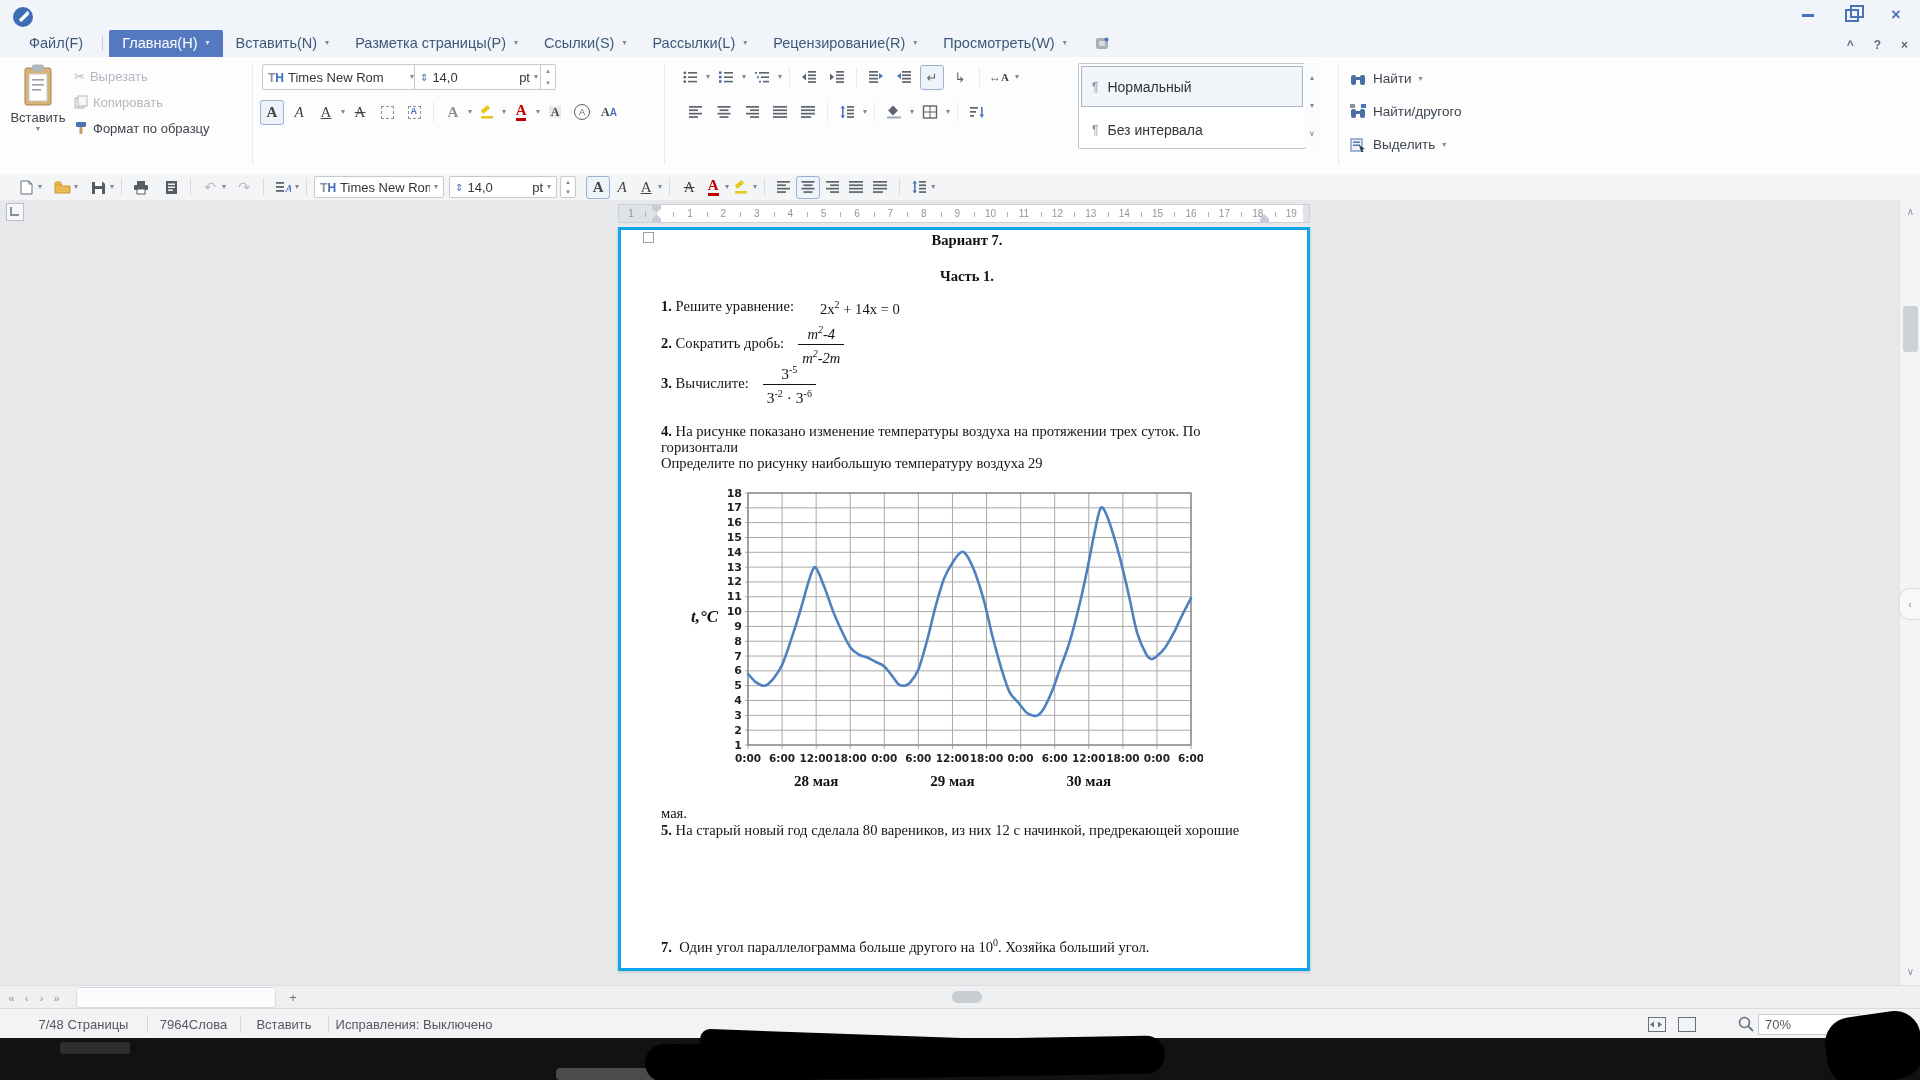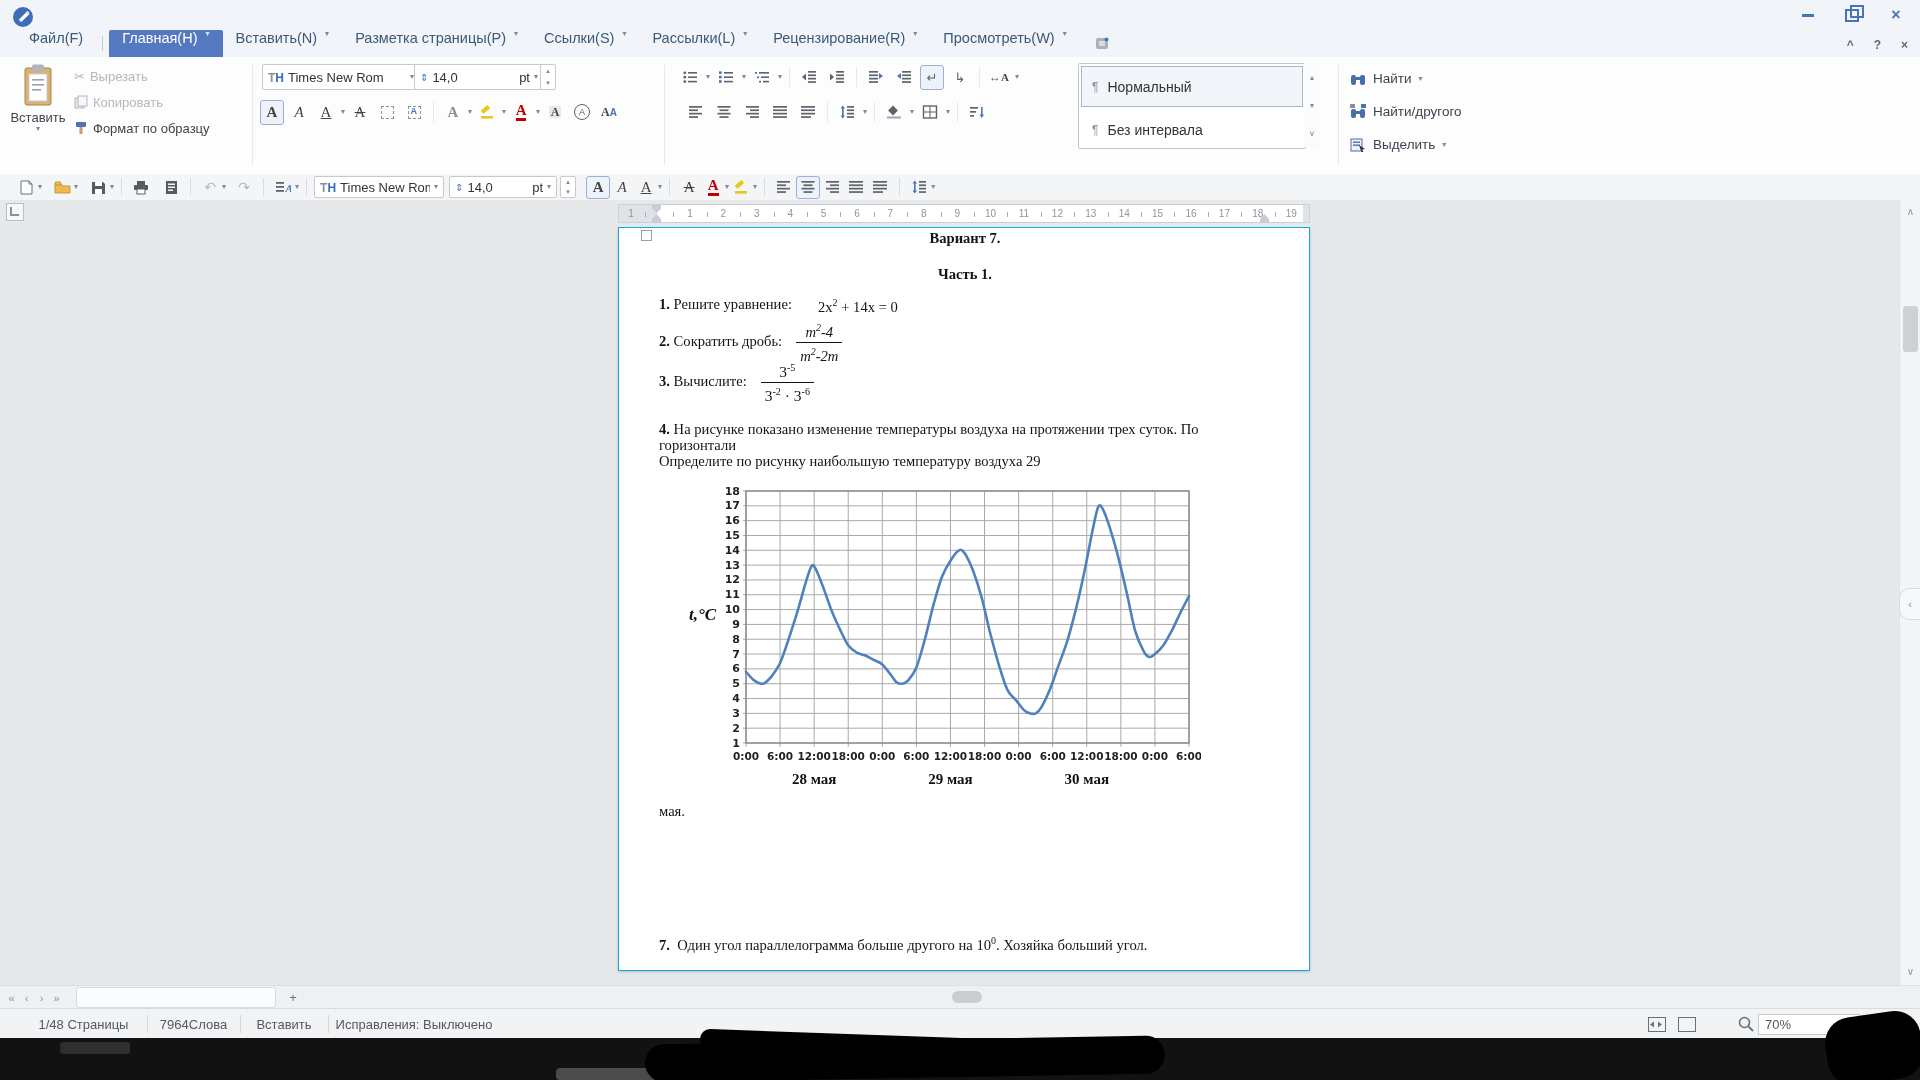--- a/index.html
+++ b/index.html
@@ -7,21 +7,21 @@
   .abs{position:absolute;}
   
   .titlebar{position:absolute;left:0;top:0;width:1920px;height:57px;background:#f1f5fa;}
   .winctl{position:absolute;right:14px;top:7px;display:flex;gap:24px;align-items:center;}
   .winctl .wbtn{width:20px;height:16px;display:flex;align-items:center;justify-content:center;color:#4a72b8;}
   .ic-min{width:12px;height:3px;background:#4a72b8;display:inline-block;}
   .ic-restore{width:10px;height:9px;border:2px solid #4a72b8;display:inline-block;position:relative;background:#f1f5fa;}
   .ic-restore::before{content:"";position:absolute;left:3px;top:-6px;width:10px;height:9px;border:2px solid #4a72b8;}
   .ic-x{font-size:16px;font-weight:bold;color:#4a72b8;line-height:1;}
   .menurow{position:absolute;left:0;bottom:0;height:28px;width:1920px;display:flex;align-items:center;padding-left:16px;}
-  .mitem{display:flex;align-items:flex-start;gap:8px;padding:0 13px;height:27px;font-size:14.5px;color:#3d5878;}
+  .mitem{display:flex;align-items:center;gap:8px;padding:0 13px;height:27px;font-size:14.5px;color:#3d5878;}
   .mitem.active{background:#5579c1;color:#fff;border-radius:2px 2px 0 0;}
   .mitem.active .car{color:#dbe5f6;}
   .msep{width:1px;height:15px;background:#c2cbd8;margin:0 6px;}
   .car{font-size:8px;color:#7f8896;line-height:1;}
   .rbctl{position:absolute;right:12px;bottom:5px;display:flex;gap:20px;align-items:center;color:#5c6b7e;font-size:12px;font-weight:bold;}
   
   .ribbon{position:absolute;left:0;top:57px;width:1920px;height:117px;background:#fdfdfe;border-bottom:1px solid #e0e3e7;}
   .vline{width:1px;background:#e6e9ed;}
   .tbrow{display:flex;align-items:center;gap:5px;height:26px;font-size:13px;color:#3f454d;white-space:nowrap;}
   .dis{color:#b3b8bf !important;}
@@ -59,21 +59,21 @@
   .lbox::after{content:"";position:absolute;left:3px;top:3px;width:7px;height:7px;border-left:2px solid #8a9099;border-bottom:2px solid #8a9099;}
   .ruler{position:absolute;left:618px;top:4px;width:692px;height:19px;background:#fff;border:1px solid #cdd0d4;box-sizing:border-box;}
   .rmarg{position:absolute;top:0;height:100%;background:#dfe2e6;}
   .rnum{position:absolute;top:3px;font-size:10px;color:#8f959c;transform:translateX(-50%);}
   .rtick{position:absolute;top:7px;width:1px;height:5px;background:#aab0b7;}
   .im-top{position:absolute;width:9px;height:8px;background:#c7cdd6;clip-path:polygon(0 0,100% 0,100% 45%,50% 100%,0 45%);}
   .im-tri{position:absolute;width:9px;height:5px;background:#c7cdd6;clip-path:polygon(50% 0,100% 100%,0 100%);}
   .im-box{position:absolute;width:9px;height:4px;background:#c7cdd6;}
   
   .docarea{position:absolute;left:0;top:227px;width:1920px;height:758px;background:#e7e8ea;overflow:hidden;}
-  .page{position:absolute;left:618px;top:0;width:692px;height:744px;background:#fff;border:1px solid #0ea5e9;box-sizing:border-box;box-shadow:0 1px 3px rgba(0,0,0,.18);
+  .page{position:absolute;left:618px;top:0;width:692px;height:744px;background:#fff;border:3px solid #0ea5e9;box-sizing:border-box;box-shadow:0 1px 3px rgba(0,0,0,.18);
         font-family:"Liberation Serif",serif;font-size:14.6px;color:#141414;}
   .cropmark{position:absolute;left:22px;top:2px;width:9px;height:9px;border:1px solid #9aa0a6;}
   .ctr{position:absolute;left:40px;width:612px;text-align:center;font-weight:bold;}
   .pline{position:absolute;left:40px;width:614px;line-height:15.9px;}
   .pnum{font-weight:bold;}
   .frac{display:inline-flex;flex-direction:column;text-align:center;vertical-align:middle;font-style:italic;}
   .frac .fn{border-bottom:1px solid #141414;padding:0 4px 1px;}
   .frac .fd{padding:1px 4px 0;}
   sup{font-size:10px;}
   .eqrow{display:flex;align-items:center;}
@@ -807,20 +807,21 @@
           <text x="263.46153846153845" y="304" class="dlab">29 мая</text>
           <text x="399.7692307692308" y="304" class="dlab">30 мая</text>
           <path d="M59.0,191.8C60.4,193.3,64.7,198.8,67.5,200.7C70.4,202.7,73.2,204.4,76.0,203.7C78.9,203.0,81.7,199.8,84.6,196.3C87.4,192.8,90.2,189.1,93.1,183.0C95.9,176.8,98.8,167.6,101.6,159.2C104.4,150.8,107.3,141.9,110.1,132.6C113.0,123.2,116.3,110.6,118.6,102.9C121.0,95.2,122.7,89.1,124.3,86.6C125.9,84.1,126.4,84.9,128.3,88.1C130.2,91.3,133.0,99.0,135.7,105.9C138.3,112.8,141.4,122.4,144.2,129.6C147.0,136.8,149.9,142.9,152.7,148.9C155.6,154.8,158.4,161.2,161.2,165.2C164.1,169.1,166.9,170.8,169.8,172.6C172.6,174.3,175.4,174.3,178.3,175.5C181.1,176.8,183.9,178.5,186.8,180.0C189.6,181.5,192.5,182.0,195.3,184.4C198.1,186.9,201.5,191.8,203.8,194.8C206.2,197.8,207.6,200.7,209.5,202.2C211.4,203.7,213.3,204.0,215.2,203.7C217.1,203.5,218.5,203.5,220.9,200.7C223.2,198.0,226.5,194.3,229.4,187.4C232.2,180.5,235.1,169.6,237.9,159.2C240.7,148.9,243.6,135.5,246.4,125.1C249.3,114.8,252.1,104.4,254.9,97.0C257.8,89.6,260.6,85.1,263.5,80.7C266.3,76.2,269.6,71.5,272.0,70.3C274.3,69.1,275.3,69.8,277.7,73.3C280.0,76.7,283.3,83.6,286.2,91.0C289.0,98.5,291.9,107.4,294.7,117.7C297.5,128.1,300.4,142.2,303.2,153.3C306.1,164.4,308.9,175.0,311.7,184.4C314.6,193.8,317.4,203.7,320.3,209.6C323.1,215.6,325.9,216.6,328.8,220.0C331.6,223.5,334.9,228.2,337.3,230.4C339.7,232.6,341.1,232.9,343.0,233.4C344.9,233.8,346.8,234.3,348.7,233.4C350.5,232.4,352.0,231.4,354.3,227.4C356.7,223.5,360.0,216.6,362.9,209.6C365.7,202.7,368.5,193.8,371.4,185.9C374.2,178.0,377.1,171.3,379.9,162.2C382.7,153.1,385.6,142.4,388.4,131.1C391.3,119.7,394.1,107.4,396.9,94.0C399.8,80.7,403.1,62.1,405.4,51.0C407.8,39.9,409.4,31.0,411.1,27.3C412.8,23.6,413.8,25.6,415.7,28.8C417.6,32.0,419.9,38.7,422.5,46.6C425.0,54.5,428.2,65.4,431.0,76.2C433.8,87.1,436.7,99.4,439.5,111.8C442.4,124.2,445.2,140.5,448.0,150.3C450.9,160.2,454.2,166.6,456.6,171.1C458.9,175.5,460.4,176.5,462.2,177.0C464.1,177.5,465.6,176.0,467.9,174.1C470.3,172.1,473.6,169.1,476.4,165.2C479.3,161.2,482.1,155.8,485.0,150.3C487.8,144.9,490.6,138.2,493.5,132.6C496.3,126.9,500.6,119.0,502.0,116.2" class="curve" stroke="#4f81bd"></path>
           <text x="2" y="139.96470588235292" class="tlab">t,°C</text>
         </svg>
     </div>
 
     <div class="pline" style="top:576px">мая.</div>
 
     <div class="pline" style="top:593px">
+      <div><span class="pnum">5.</span> <span>На старый новый год сделала 80 вареников, из них 12 с начинкой, предрекающей хорошие</span></div>
     </div>
 
 
     <div class="pline" style="top:705px">
       <span class="pnum">7.</span><span style="white-space:pre">  Один угол параллелограмма больше другого на 10</span><sup>0</sup><span>. Хозяйка больший угол.</span>
     </div>
   </div>
 </div>
 
 <div class="vscroll">
@@ -834,21 +835,21 @@
   <span class="navb" style="margin-left:4px">«</span>
   <span class="navb">‹</span>
   <span class="navb">›</span>
   <span class="navb">»</span>
   <div class="doctab"></div>
   <span class="plusbtn">+</span>
   <div class="hthumb"></div>
 </div>
 
 <div class="statusbar">
-  <div class="stitem" style="left:20px;width:127px">1/48 Страницы</div>
+  <div class="stitem" style="left:20px;width:127px">7/48 Страницы</div>
   <div class="stsep" style="left:147px"></div>
   <div class="stitem" style="left:147px;width:93px">7964Слова</div>
   <div class="stsep" style="left:240px"></div>
   <div class="stitem" style="left:240px;width:88px">Вставить</div>
   <div class="stsep" style="left:328px"></div>
   <div class="stitem" style="left:328px;width:172px">Исправления: Выключено</div>
   <div class="fitic" style="left:1648px"><svg width="14" height="11">
         <polygon points="1,5.5 5,2.5 5,8.5" fill="#6b7077"></polygon>
         <polygon points="13,5.5 9,2.5 9,8.5" fill="#6b7077"></polygon>
       </svg></div>

